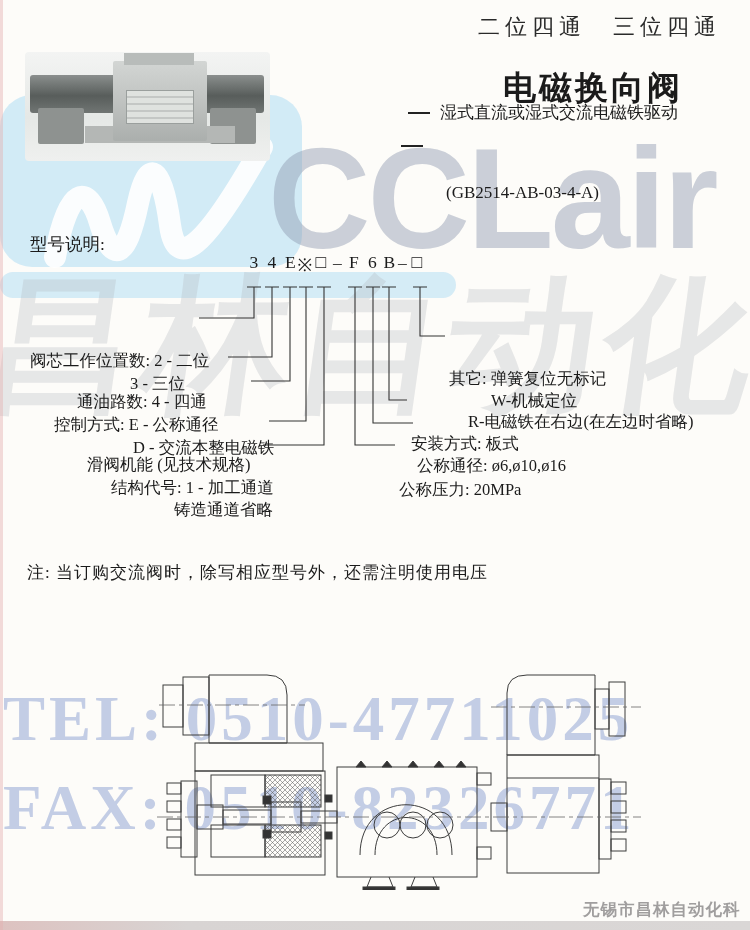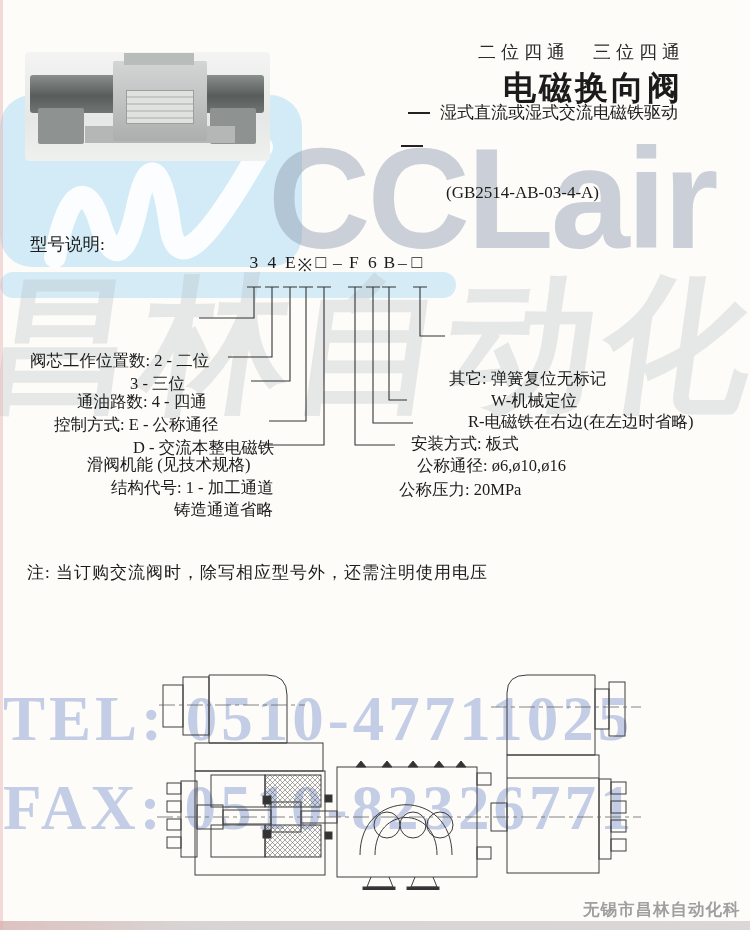--- a/index.html
+++ b/index.html
@@ -27,21 +27,21 @@
     left:3px;top:683px;z-index:1;white-space:nowrap;
     font-weight:bold;font-size:63px;letter-spacing:4px;
     color:rgba(156,173,215,0.60);
   }
   .wm-fax{
     left:3px;top:772px;z-index:1;white-space:nowrap;
     font-weight:bold;font-size:63px;letter-spacing:4px;
     color:rgba(156,173,215,0.60);
   }
   
-  .top-tags{left:478px;top:12px;z-index:2;font-size:18px;letter-spacing:5px;color:#2a2a2a;margin-top:28px;}
+  .top-tags{left:478px;top:12px;z-index:2;font-size:22px;letter-spacing:5px;color:#2a2a2a;}
   .title{left:487px;top:50px;z-index:2;font-size:33px;font-weight:bold;letter-spacing:3px;margin:16px;}
   .feature{z-index:2;font-size:17px;white-space:nowrap;}
   .feature .dash{display:inline-block;width:22px;height:0;border-top:2px solid #222;vertical-align:4px;margin-right:10px;}
   .f1{left:408px;top:101px;}
   .f2{left:401px;top:136px;}
   .gb-note{left:446px;top:159px;z-index:2;font-size:17px;margin-top:24px;}
   
   .photo{left:25px;top:48px;width:245px;height:115px;z-index:2;filter:blur(0.5px) saturate(0.6);}
   .photo div{position:absolute;}
   .ph-bg{left:0;top:4px;right:0;bottom:2px;background:linear-gradient(#f2f4f2,#e4e8e6 60%,#eef0ee);border-radius:4px;}

